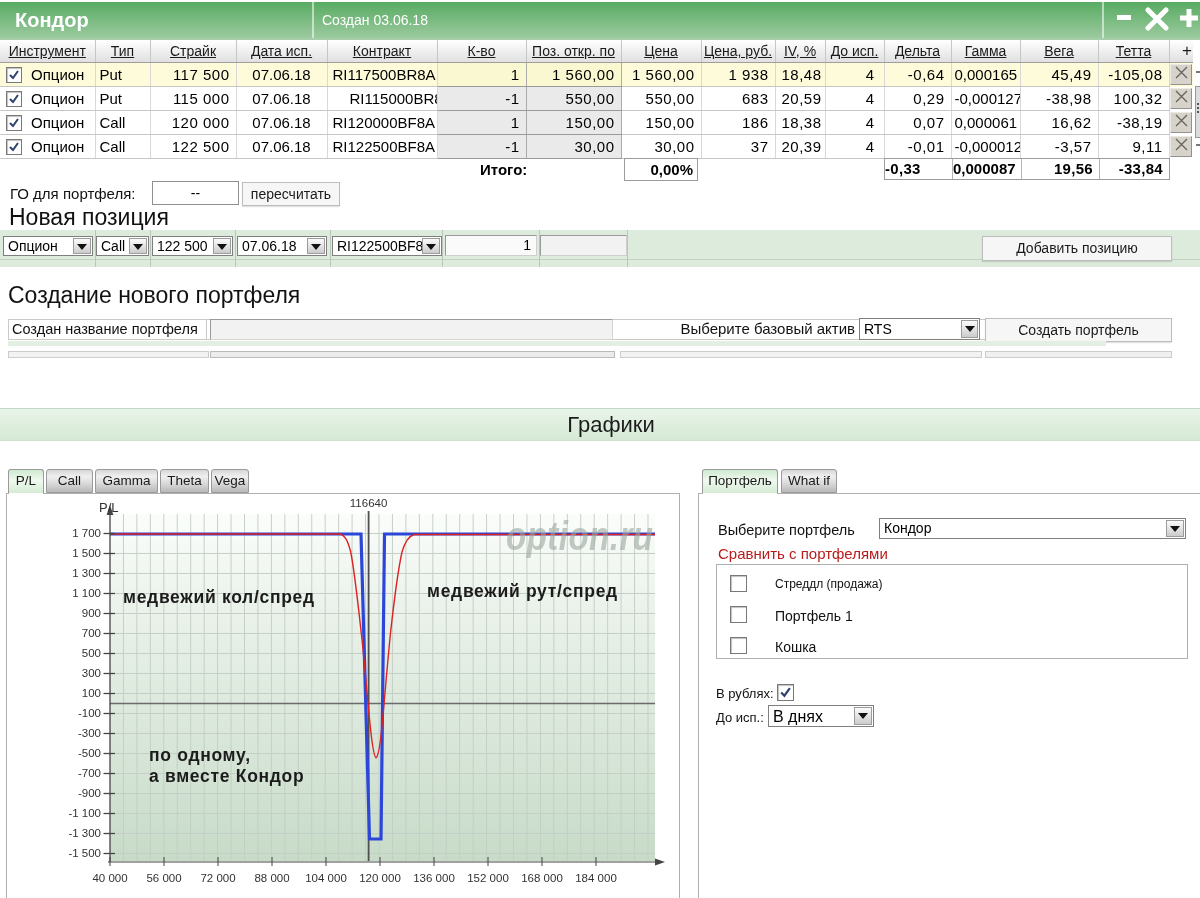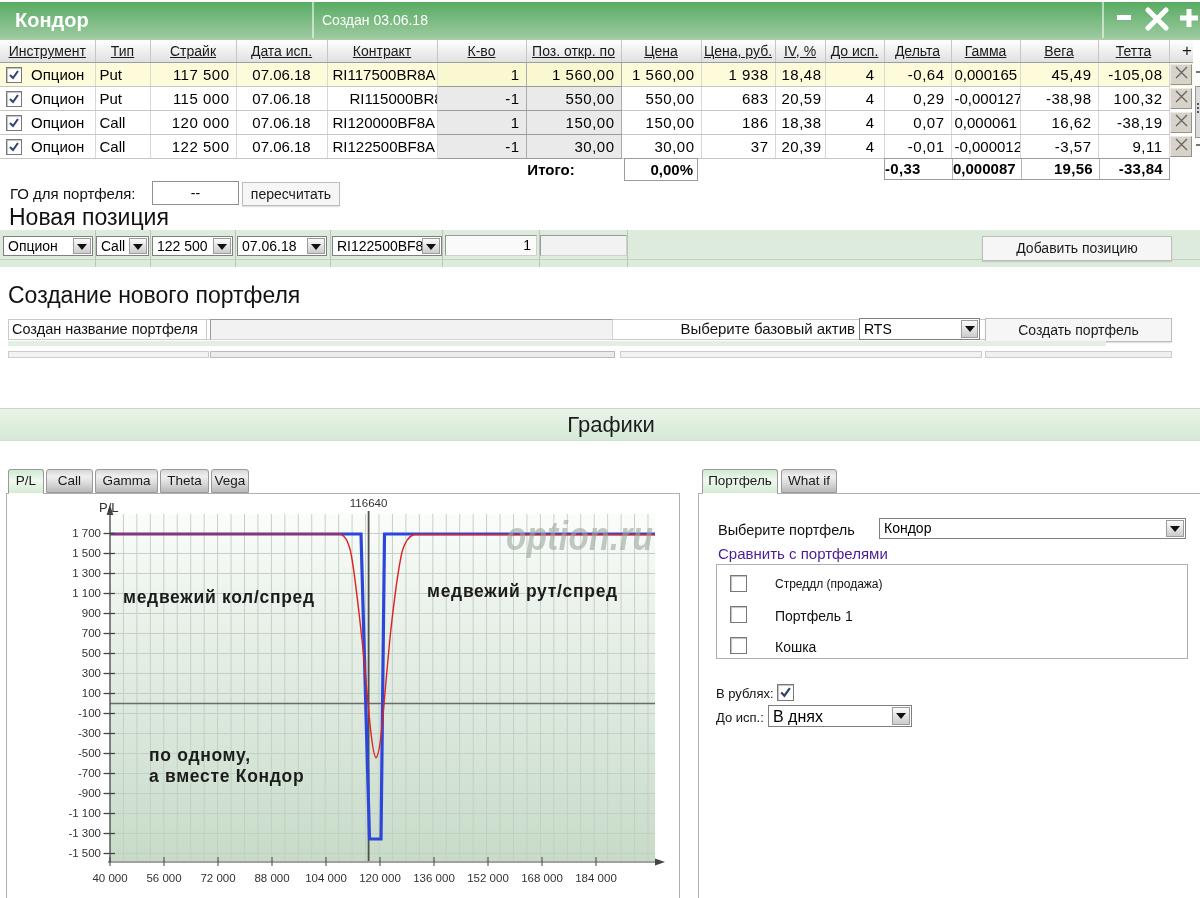--- a/index.html
+++ b/index.html
@@ -193,21 +193,21 @@
         <td class="r">-0,000012</td>
 <td class="r">-3,57</td>
         <td class="r">9,11</td>
 <td class="xc"><span class="xbtn"><svg width="15" height="15" viewBox="0 0 15 15">
               <path d="M2 2l11 11M13 2L2 13" stroke="#64625e" stroke-width="1.3"></path>
             </svg></span></td>
 </tr>
 </tbody>
   </table>
 
-<div class="abs" style="left:480px;top:161px;width:142px;text-align:center;font-weight:bold;font-size:15px">Итого:</div>
+<div class="abs" style="left:480px;top:161px;width:142px;text-align:left;font-weight:bold;font-size:15px">Итого:</div>
 <div class="box" style="left:624px;top:158px;width:72px;height:21px;font-weight:bold;font-size:15px;text-align:right;line-height:21px"><span style="margin-right:4px">0,00%</span></div>
 <div class="box" style="left:884px;top:158px;width:284px;height:20px;font-size:15px;font-weight:bold;letter-spacing:0.3px">
   <span class="abs" style="left:0;top:0;width:61px;text-align:left;line-height:20px">-0,33</span>
   <span class="abs" style="left:67px;top:0;width:63px;text-align:right;line-height:20px;border-left:1px solid #b5b5b5;height:20px;box-sizing:border-box;letter-spacing:0;padding-right:1px">0,000087</span>
   <span class="abs" style="left:136px;top:0;width:72px;text-align:right;line-height:20px;border-left:1px solid #b5b5b5;height:20px;box-sizing:border-box">19,56</span>
   <span class="abs" style="left:214px;top:0;width:64px;text-align:right;line-height:20px;border-left:1px solid #b5b5b5;height:20px;box-sizing:border-box">-33,84</span>
 </div>
 
 <div class="abs" style="left:10px;top:185px;font-size:15px;color:#111">ГО для портфеля:</div>
 <div class="box" style="left:152px;top:181px;width:85px;height:22px;border:1px solid #8f8f8f;text-align:center;line-height:22px;font-size:14px">--</div>
@@ -430,36 +430,36 @@
 <text x="149" y="761">по одному,</text>
 <text x="149" y="782">а вместе Кондор</text>
 </g>
 </svg>
 
 <div class="abs" style="left:718px;top:522px;font-size:14.5px;color:#111">Выберите портфель</div>
 <div class="dd" style="left:879px;top:518px;width:307px;height:21px">
     <span class="tx">Кондор</span>
     <span class="ar"></span>
   </div>
-<div class="abs" style="left:718px;top:545px;font-size:15px;color:#4c1d95">Сравнить с портфелями</div>
+<div class="abs" style="left:718px;top:545px;font-size:15px;color:#b91c1c">Сравнить с портфелями</div>
 <div class="abs" style="left:716px;top:564px;width:472px;height:95px;border:1px solid #b0b0b0;box-sizing:border-box"></div>
 <span class="cb" style="left:730px;top:575px;position:absolute;width:15px;height:15px"></span>
 <span class="cb" style="left:730px;top:606px;position:absolute;width:15px;height:15px"></span>
 <span class="cb" style="left:730px;top:637px;position:absolute;width:15px;height:15px"></span>
 <div class="abs" style="left:775px;top:577px;font-size:12px;color:#111">Стреддл (продажа)</div>
 <div class="abs" style="left:775px;top:608px;font-size:14px;color:#111">Портфель 1</div>
 <div class="abs" style="left:775px;top:639px;font-size:14px;color:#111">Кошка</div>
 <div class="abs" style="left:716px;top:686px;font-size:13px;color:#111">В рублях:</div>
 <span class="cb" style="left:777px;top:684px;position:absolute;width:15px;height:15px">
     <svg width="13" height="13" viewBox="0 0 12 12">
       <path d="M2 6l3 3 5-7" stroke="#31406e" stroke-width="2" fill="none"></path>
     </svg>
   </span>
 <div class="abs" style="left:716px;top:710px;font-size:13px;color:#111">До исп.:</div>
-<div class="dd" style="left:768px;top:705px;width:144px;height:22px">
+<div class="dd" style="left:768px;top:705px;width:106px;height:22px">
     <span class="tx" style="font-size:16px;line-height:21px">В днях</span>
     <span class="ar"></span>
   </div>
 
 <div class="abs" style="left:1196px;top:71px;width:4px;height:2px;background:#777"></div>
 <div class="abs" style="left:1195px;top:86px;width:5px;height:50px;background:#dcdcdc;border:1px solid #999"></div>
 <div class="abs" style="left:1197px;top:103px;width:2px;height:2px;background:#555"></div>
 <div class="abs" style="left:1197px;top:107px;width:2px;height:2px;background:#555"></div>
 <div class="abs" style="left:1197px;top:111px;width:2px;height:2px;background:#555"></div>
 <div class="abs" style="left:1196px;top:144px;width:4px;height:2px;background:#777"></div>

